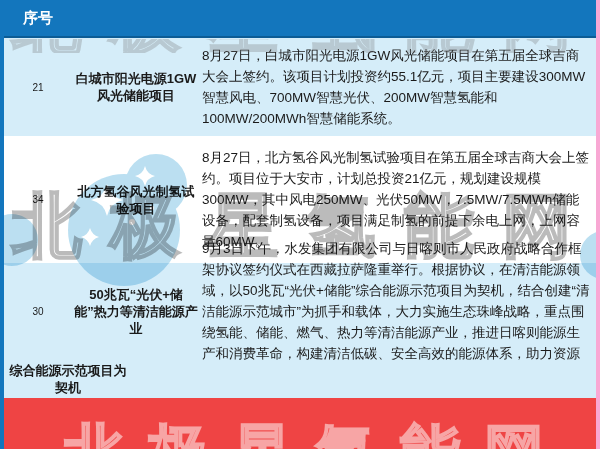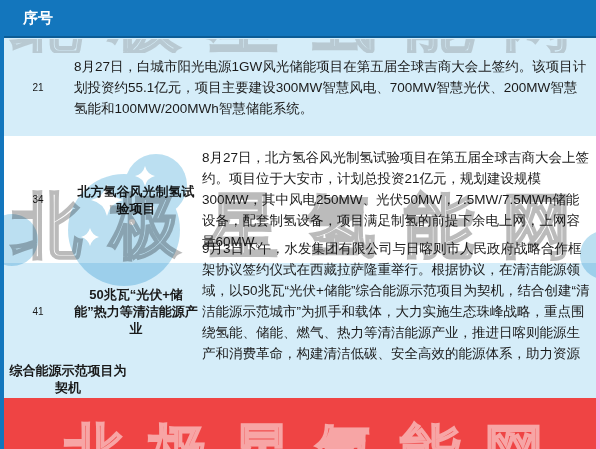--- a/index.html
+++ b/index.html
@@ -78,31 +78,32 @@
 
 <div class="page">
 
   <div class="table">
     <div class="thead">
       <div class="hcell c1">序号</div>
     </div>
 
     <div class="row">
       <div class="cell num c1">21</div>
+      <div class="cell name c2">白城市阳光电源1GW风光储能项目</div>
       <div class="cell desc c3">8月27日，白城市阳光电源1GW风光储能项目在第五届全球吉商大会上签约。该项目计划投资约55.1亿元，项目主要建设300MW智慧风电、700MW智慧光伏、200MW智慧氢能和100MW/200MWh智慧储能系统。</div>
     </div>
 
     <div class="row">
       <div class="cell num c1">34</div>
       <div class="cell name c2">北方氢谷风光制氢试验项目</div>
       <div class="cell desc c3">8月27日，北方氢谷风光制氢试验项目在第五届全球吉商大会上签约。项目位于大安市，计划总投资21亿元，规划建设规模300MW，其中风电250MW、光伏50MW，7.5MW/7.5MWh储能设备，配套制氢设备，项目满足制氢的前提下余电上网，上网容量60MW。</div>
     </div>
 
     <div class="row">
-      <div class="cell num c1">41</div>
+      <div class="cell num c1">30</div>
       <div class="cell name c2">50兆瓦“光伏+储能”热力等清洁能源产业</div>
       <div class="cell desc c3">9月3日下午，水发集团有限公司与日喀则市人民政府战略合作框架协议签约仪式在西藏拉萨隆重举行。根据协议，在清洁能源领域，以50兆瓦“光伏+储能”综合能源示范项目为契机，结合创建“清洁能源示范城市”为抓手和载体，大力实施生态珠峰战略，重点围绕氢能、储能、燃气、热力等清洁能源产业，推进日喀则能源生产和消费革命，构建清洁低碳、安全高效的能源体系，助力资源优势转化为产业优势、经济优势。</div>
     </div>
 
     <div class="row">
       <div class="cell name c2">综合能源示范项目为契机</div>
     </div>
   </div>
 
   <svg class="cloud-svg wm-layer" viewBox="0 0 600 449" xmlns="http://www.w3.org/2000/svg" aria-hidden="true">

